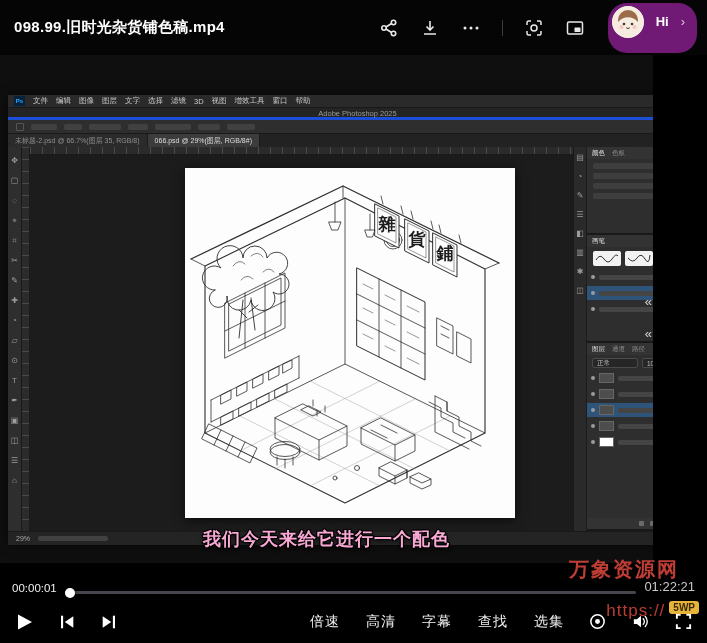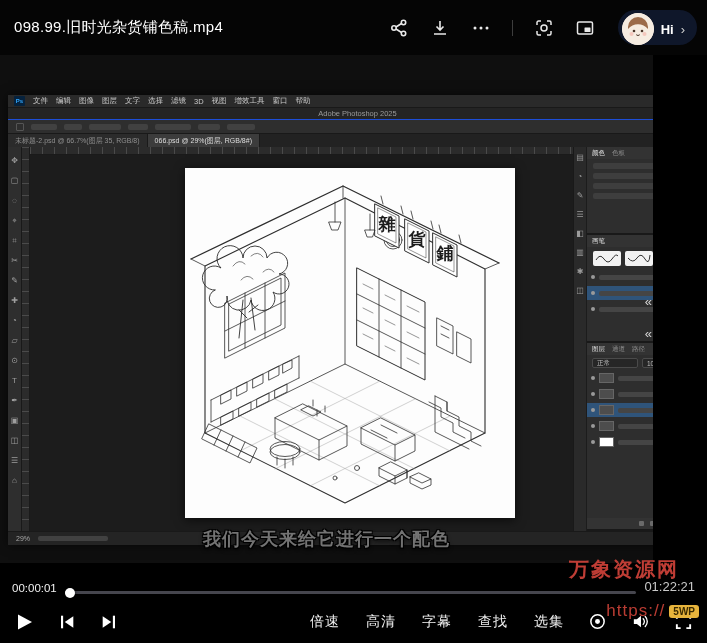--- a/index.html
+++ b/index.html
@@ -3,45 +3,45 @@
 <meta charset="utf-8">
 <style>
   *{margin:0;padding:0;box-sizing:border-box}
   html,body{background:#000}
   .stage{position:relative;width:707px;height:643px;background:#000;overflow:hidden;
          font-family:"Liberation Sans",sans-serif;-webkit-font-smoothing:antialiased}
 
   
   .header{position:absolute;top:0;left:0;right:0;height:55px;display:flex;align-items:center;
           padding:0 10px 0 14px;background:#050505;z-index:30}
-  .vtitle{color:#fff;font-size:15px;font-weight:400;letter-spacing:.3px}
+  .vtitle{color:#fff;font-size:15px;font-weight:700;letter-spacing:.3px}
   .hicons{margin-left:auto;display:flex;align-items:center;gap:21px}
   .hbtn{background:none;border:none;color:#e9e9e9;display:flex;align-items:center;cursor:pointer;padding:0}
   .hdivider{width:1px;height:16px;background:#3d3d3d}
-  .avatar-pill{display:flex;align-items:center;gap:7px;background:#0f172a;border-radius:19px;
-               padding:3px 12px 0 4px;margin-left:2px;border:none;cursor:pointer}
+  .avatar-pill{display:flex;align-items:center;gap:12px;background:#701a75;border-radius:19px;
+               padding:3px 12px 15px 4px;margin-left:2px;border:none;cursor:pointer}
   .avatar{width:32px;height:32px;border-radius:50%;overflow:hidden;background:#f4e8dc;flex:0 0 auto}
   .hi{color:#fff;font-size:13px;font-weight:700}
   .chev{color:#cfcfcf;font-size:13px}
 
   
   .video{position:absolute;top:55px;left:0;width:653px;height:508px;background:#0f0f0f;overflow:hidden}
   .collapse{position:absolute;right:1px;color:#d6d6d6;font-size:13px;line-height:1;background:none;border:none;cursor:pointer}
 
   
   .ps{position:absolute;left:8px;top:40px;width:699px;height:450px;background:#1f1f1f;color:#b9b9b9;
       font-size:8px;overflow:hidden;box-shadow:0 0 10px rgba(0,0,0,.6)}
   .ps-menubar{position:absolute;top:0;left:0;right:0;height:13px;background:#2a2a2a;display:flex;
               align-items:center;gap:8px;padding:0 6px;border-bottom:1px solid #191919}
   .ps-logo{width:11px;height:10px;background:#06223d;color:#31a8ff;font-size:6px;font-weight:700;
            display:flex;align-items:center;justify-content:center;border-radius:1px}
   .ps-menu{font-size:7.5px;color:#c9c9c9;cursor:pointer;white-space:nowrap}
   .ps-clock{margin-left:auto;font-size:7px;color:#9a9a9a;white-space:nowrap}
   .ps-titlebar{position:absolute;top:13px;left:0;right:0;height:12px;background:#242424;color:#9a9a9a;
-               font-size:7.5px;text-align:center;line-height:12px;border-bottom:1px solid #1d4ed8}
+               font-size:7.5px;text-align:center;line-height:12px;border-bottom:3px solid #1d4ed8}
   .ps-options{position:absolute;top:25px;left:0;right:0;height:14px;background:#2e2e2e;display:flex;
               align-items:center;gap:7px;padding:0 8px;border-bottom:1px solid #191919}
   .wbox{height:6px;background:#414141;border-radius:2px}
   .wsq{width:8px;height:8px;border:1px solid #555;border-radius:1px}
   .ps-tabbar{position:absolute;top:39px;left:0;right:0;height:13px;background:#222;display:flex;align-items:stretch}
   .ps-tab{font-size:7px;padding:0 7px;line-height:13px;background:#2b2b2b;color:#8f8f8f;
           border-right:1px solid #1a1a1a;white-space:nowrap;cursor:pointer}
   .ps-tab.active{background:#3c3c3c;color:#dedede}
   .ps-main{position:absolute;top:52px;left:0;right:0;bottom:14px;display:flex}
   .ps-tools{width:14px;background:#2e2e2e;border-right:1px solid #191919;display:flex;flex-direction:column;
@@ -76,27 +76,27 @@
   .selbox{height:10px;border:1px solid #4a4a4a;border-radius:2px;font-size:6.5px;color:#bdbdbd;
           display:flex;align-items:center;padding:0 4px;background:#262626}
   .pfoot{margin-top:auto;height:11px;display:flex;gap:6px;align-items:center;justify-content:flex-end;
          padding:0 8px;background:#333}
   .fdot{width:5px;height:5px;background:#6a6a6a;border-radius:1px}
   .ps-status{position:absolute;left:0;right:0;bottom:0;height:14px;background:#242424;border-top:1px solid #191919;
              display:flex;align-items:center;gap:8px;padding:0 8px}
   .zoomtxt{font-size:7px;color:#a8a8a8}
 
   
-  .subtitle{position:absolute;left:0;right:0;bottom:12px;text-align:center;color:#737373;font-size:18px;
+  .subtitle{position:absolute;left:0;right:0;bottom:12px;text-align:center;color:#f9a8d4;font-size:18px;
             font-weight:700;letter-spacing:1px;z-index:20;
             text-shadow:-1px -1px 0 #000,1px -1px 0 #000,-1px 1px 0 #000,1px 1px 0 #000,0 2px 4px #000}
   .wm-site{position:absolute;right:28px;top:556px;color:rgba(218,70,60,.88);font-size:20px;
            letter-spacing:2px;z-index:40;font-weight:700}
   .wm-url{position:absolute;right:8px;top:601px;color:rgba(218,70,60,.85);font-size:17px;letter-spacing:1px;
-          z-index:40;display:flex;align-items:center;gap:4px}
+          z-index:40;display:flex;align-items:flex-start;gap:4px}
   .wm-badge{background:#e7b43c;color:#3a2a00;font-size:10px;font-weight:700;padding:1px 4px;
             border-radius:3px;letter-spacing:0}
 
   
   .progress-row{position:absolute;top:572px;left:0;right:0;height:22px;display:flex;align-items:flex-end;
                 gap:8px;padding:0 12px;z-index:30}
   .t-cur{color:#f0f0f0;font-size:11.5px;white-space:nowrap}
   .t-dur{color:#c9c9c9;font-size:13px;white-space:nowrap}
   .seekbar{flex:1;height:3px;background:#46464e;border-radius:2px;position:relative;cursor:pointer}
   .played{height:100%;background:#fff;border-radius:2px;position:relative}

